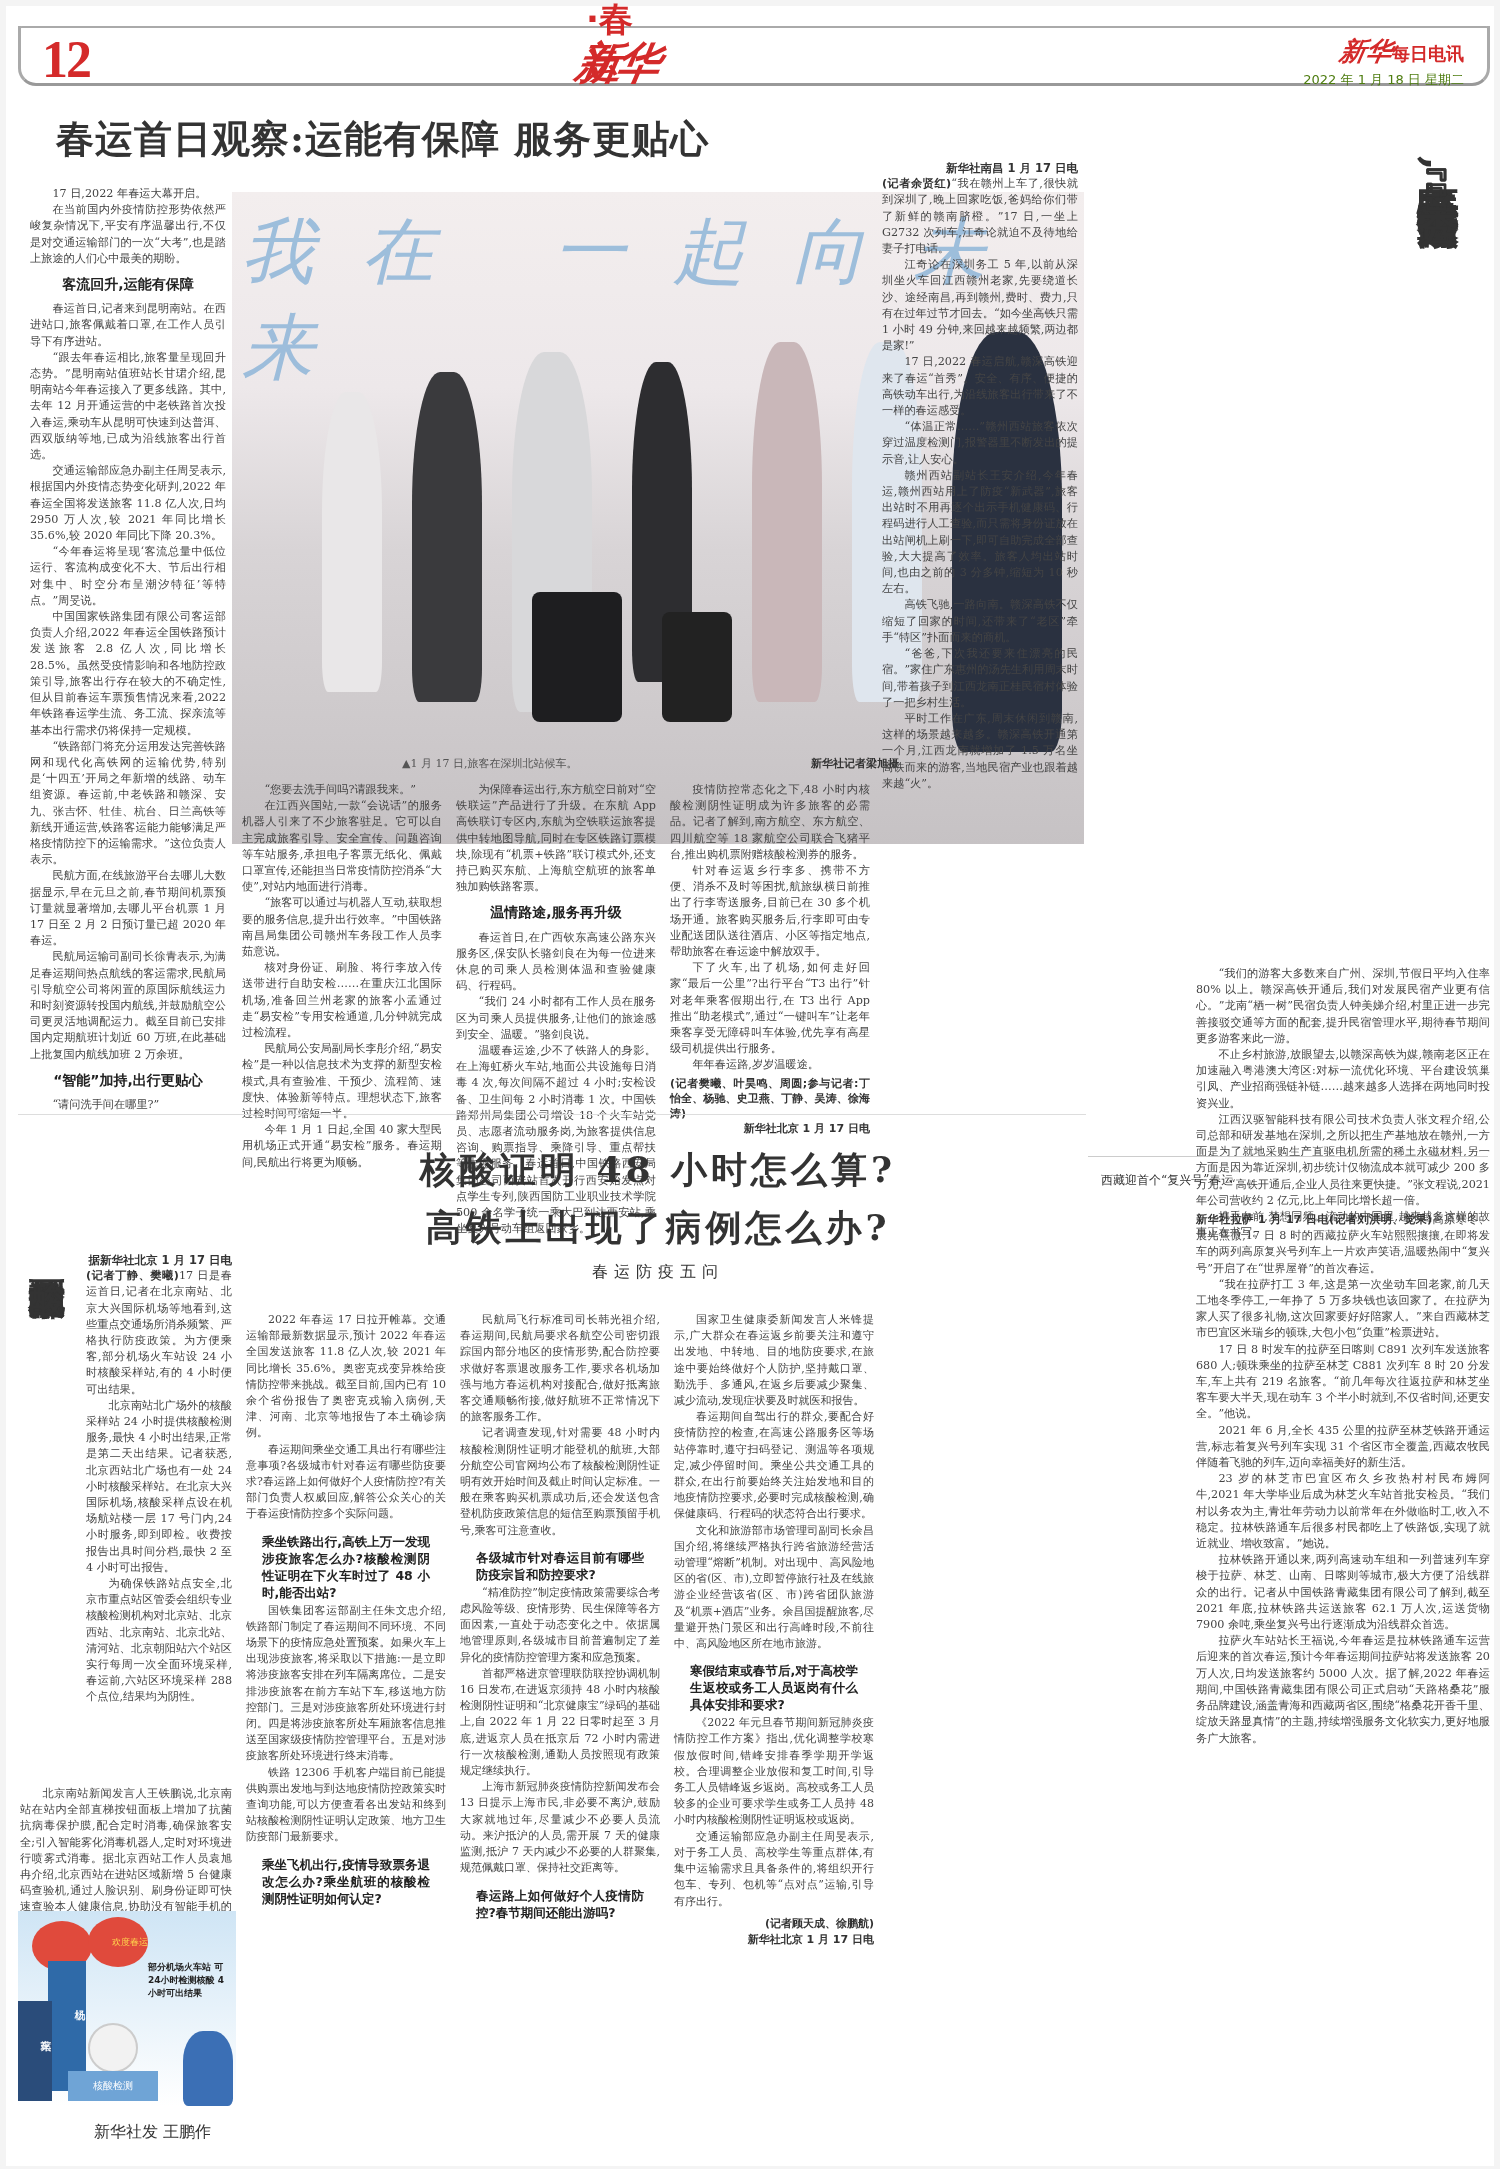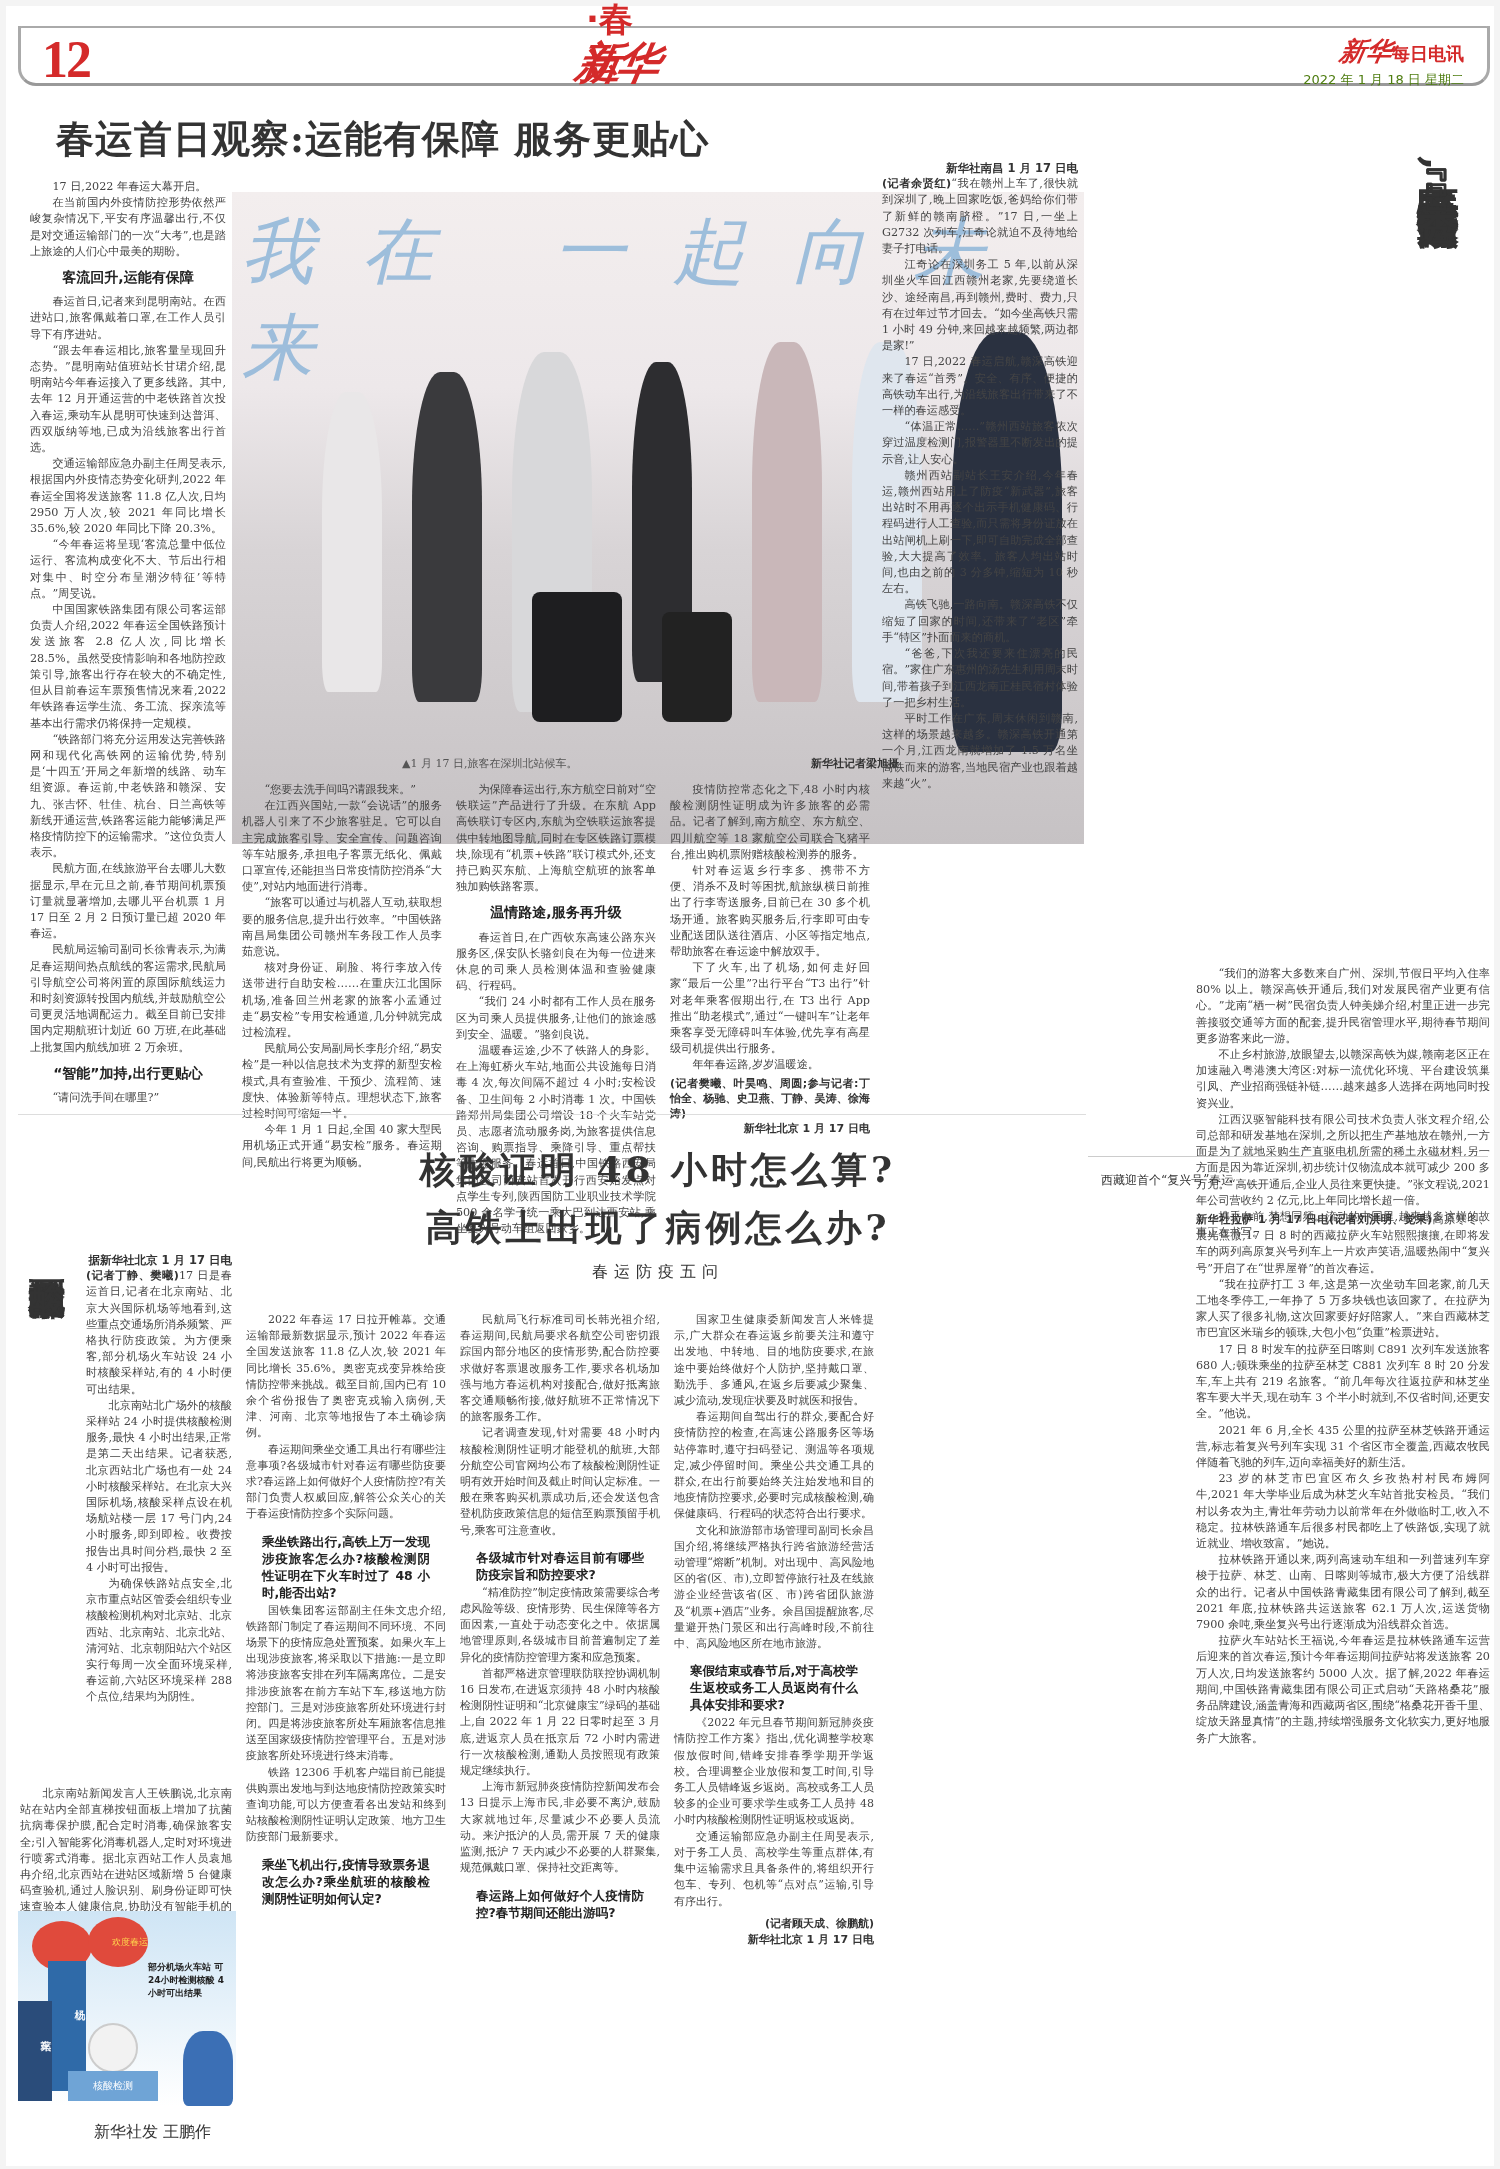--- a/index.html
+++ b/index.html
@@ -47,21 +47,21 @@
     <span class="logo">新华</span>
     <span class="col">关注·春运</span>
   </div>
   <div class="rbrand">
     <div><span class="logo">新华</span><span class="name">每日电讯</span></div>
     <div class="date">2022 年 1 月 18 日 星期二</div>
   </div>
 
   <div class="headline">春运首日观察:运能有保障 服务更贴心</div>
 
-  <div class="col body" style="left:24px;top:173px;width:196px;">
+  <div class="col body" style="left:24px;top:180px;width:196px;">
     <p>17 日,2022 年春运大幕开启。</p>
     <p>在当前国内外疫情防控形势依然严峻复杂情况下,平安有序温馨出行,不仅是对交通运输部门的一次“大考”,也是踏上旅途的人们心中最美的期盼。</p>
     <div class="sub">客流回升,运能有保障</div>
     <p>春运首日,记者来到昆明南站。在西进站口,旅客佩戴着口罩,在工作人员引导下有序进站。</p>
     <p>“跟去年春运相比,旅客量呈现回升态势。”昆明南站值班站长甘珺介绍,昆明南站今年春运接入了更多线路。其中,去年 12 月开通运营的中老铁路首次投入春运,乘动车从昆明可快速到达普洱、西双版纳等地,已成为沿线旅客出行首选。</p>
     <p>交通运输部应急办副主任周旻表示,根据国内外疫情态势变化研判,2022 年春运全国将发送旅客 11.8 亿人次,日均 2950 万人次,较 2021 年同比增长 35.6%,较 2020 年同比下降 20.3%。</p>
     <p>“今年春运将呈现‘客流总量中低位运行、客流构成变化不大、节后出行相对集中、时空分布呈潮汐特征’等特点。”周旻说。</p>
     <p>中国国家铁路集团有限公司客运部负责人介绍,2022 年春运全国铁路预计发送旅客 2.8 亿人次,同比增长 28.5%。虽然受疫情影响和各地防控政策引导,旅客出行存在较大的不确定性,但从目前春运车票预售情况来看,2022 年铁路春运学生流、务工流、探亲流等基本出行需求仍将保持一定规模。</p>
     <p>“铁路部门将充分运用发达完善铁路网和现代化高铁网的运输优势,特别是‘十四五’开局之年新增的线路、动车组资源。春运前,中老铁路和赣深、安九、张吉怀、牡佳、杭台、日兰高铁等新线开通运营,铁路客运能力能够满足严格疫情防控下的运输需求。”这位负责人表示。</p>
     <p>民航方面,在线旅游平台去哪儿大数据显示,早在元旦之前,春节期间机票预订量就显著增加,去哪儿平台机票 1 月 17 日至 2 月 2 日预订量已超 2020 年春运。</p>

